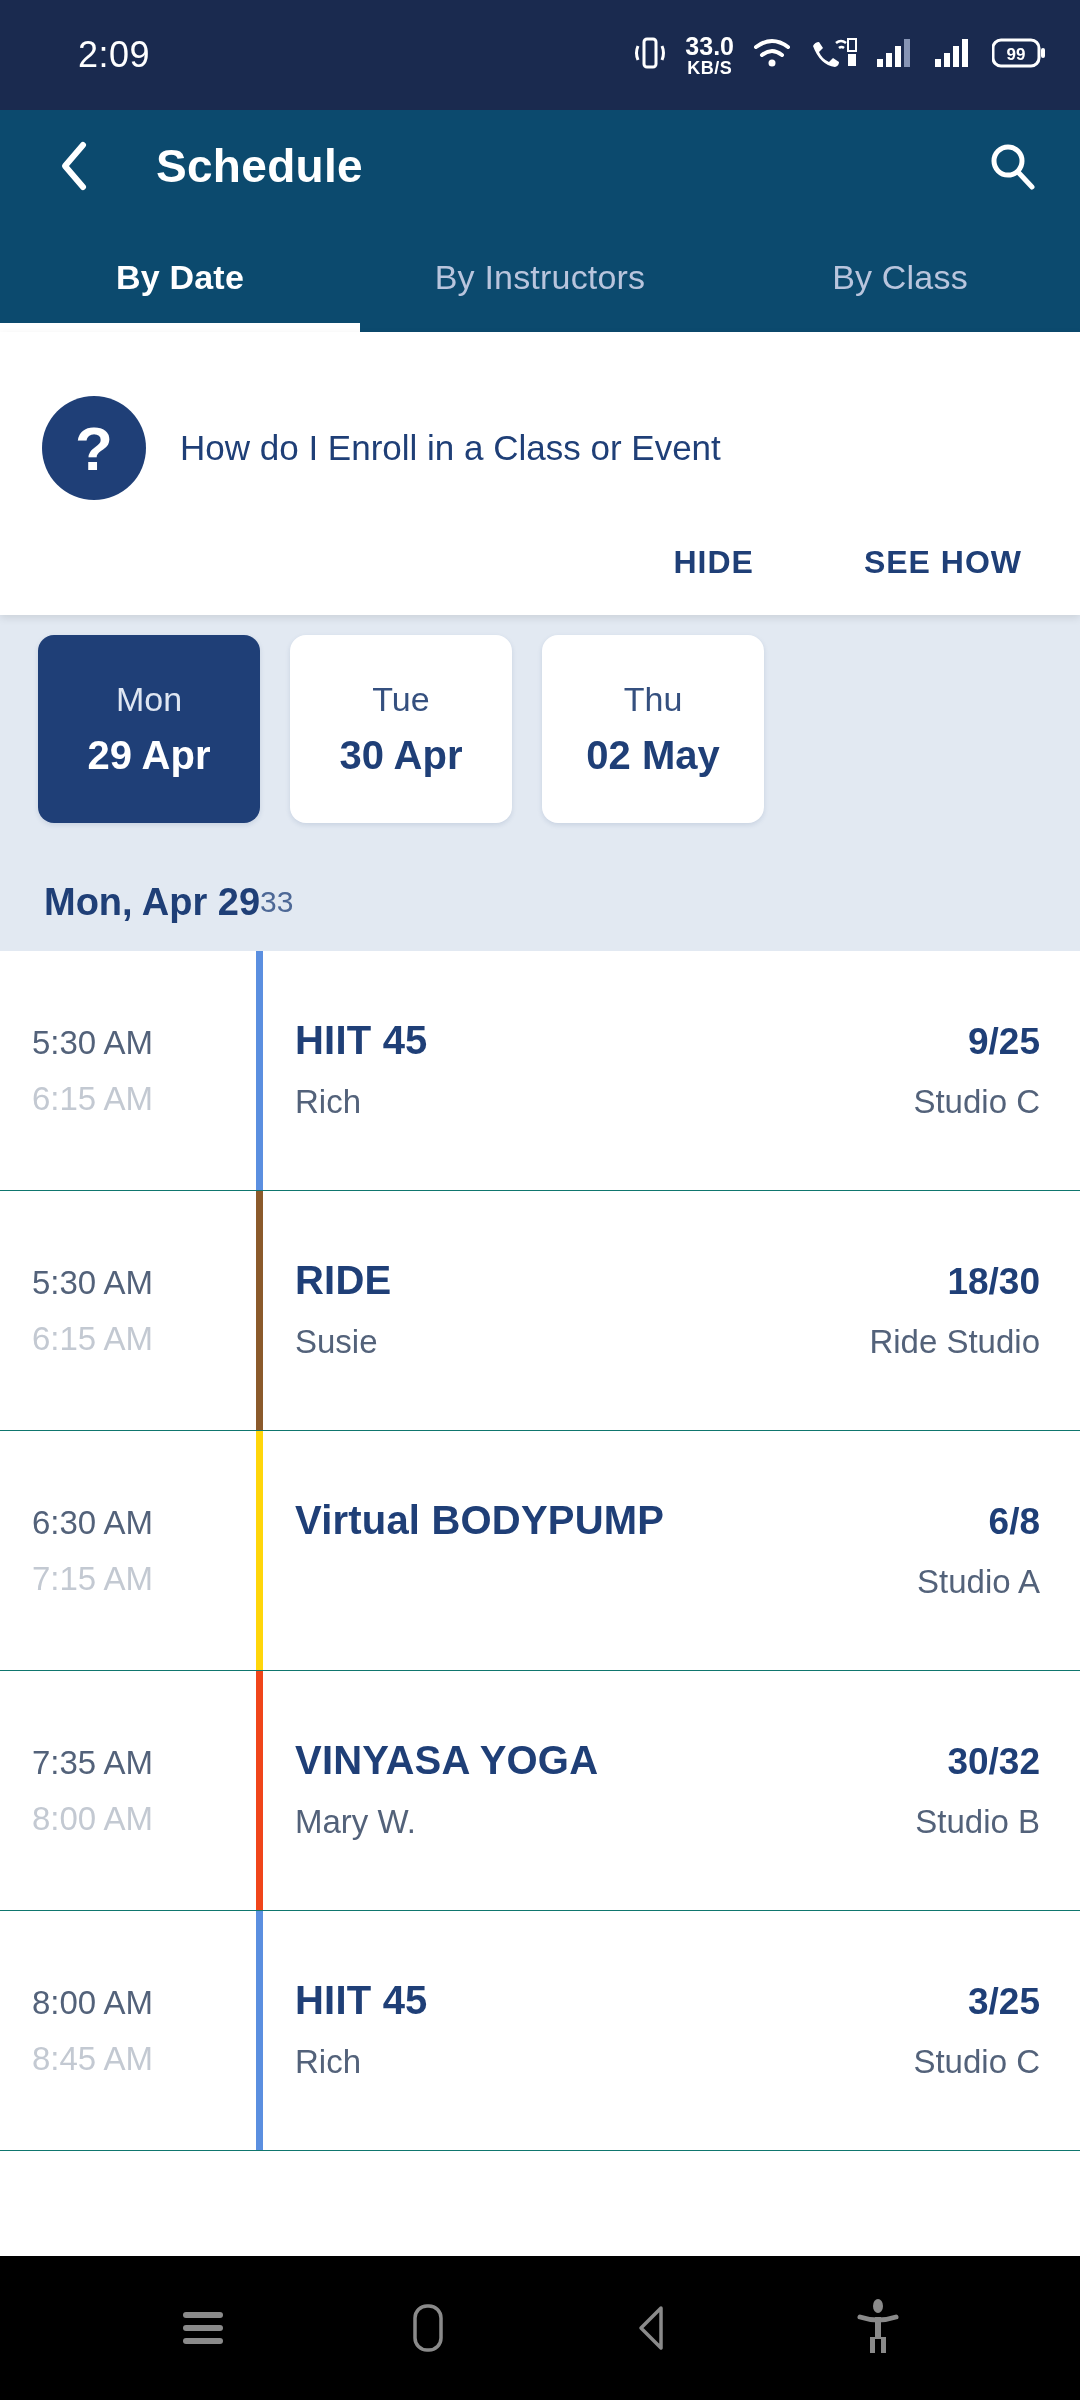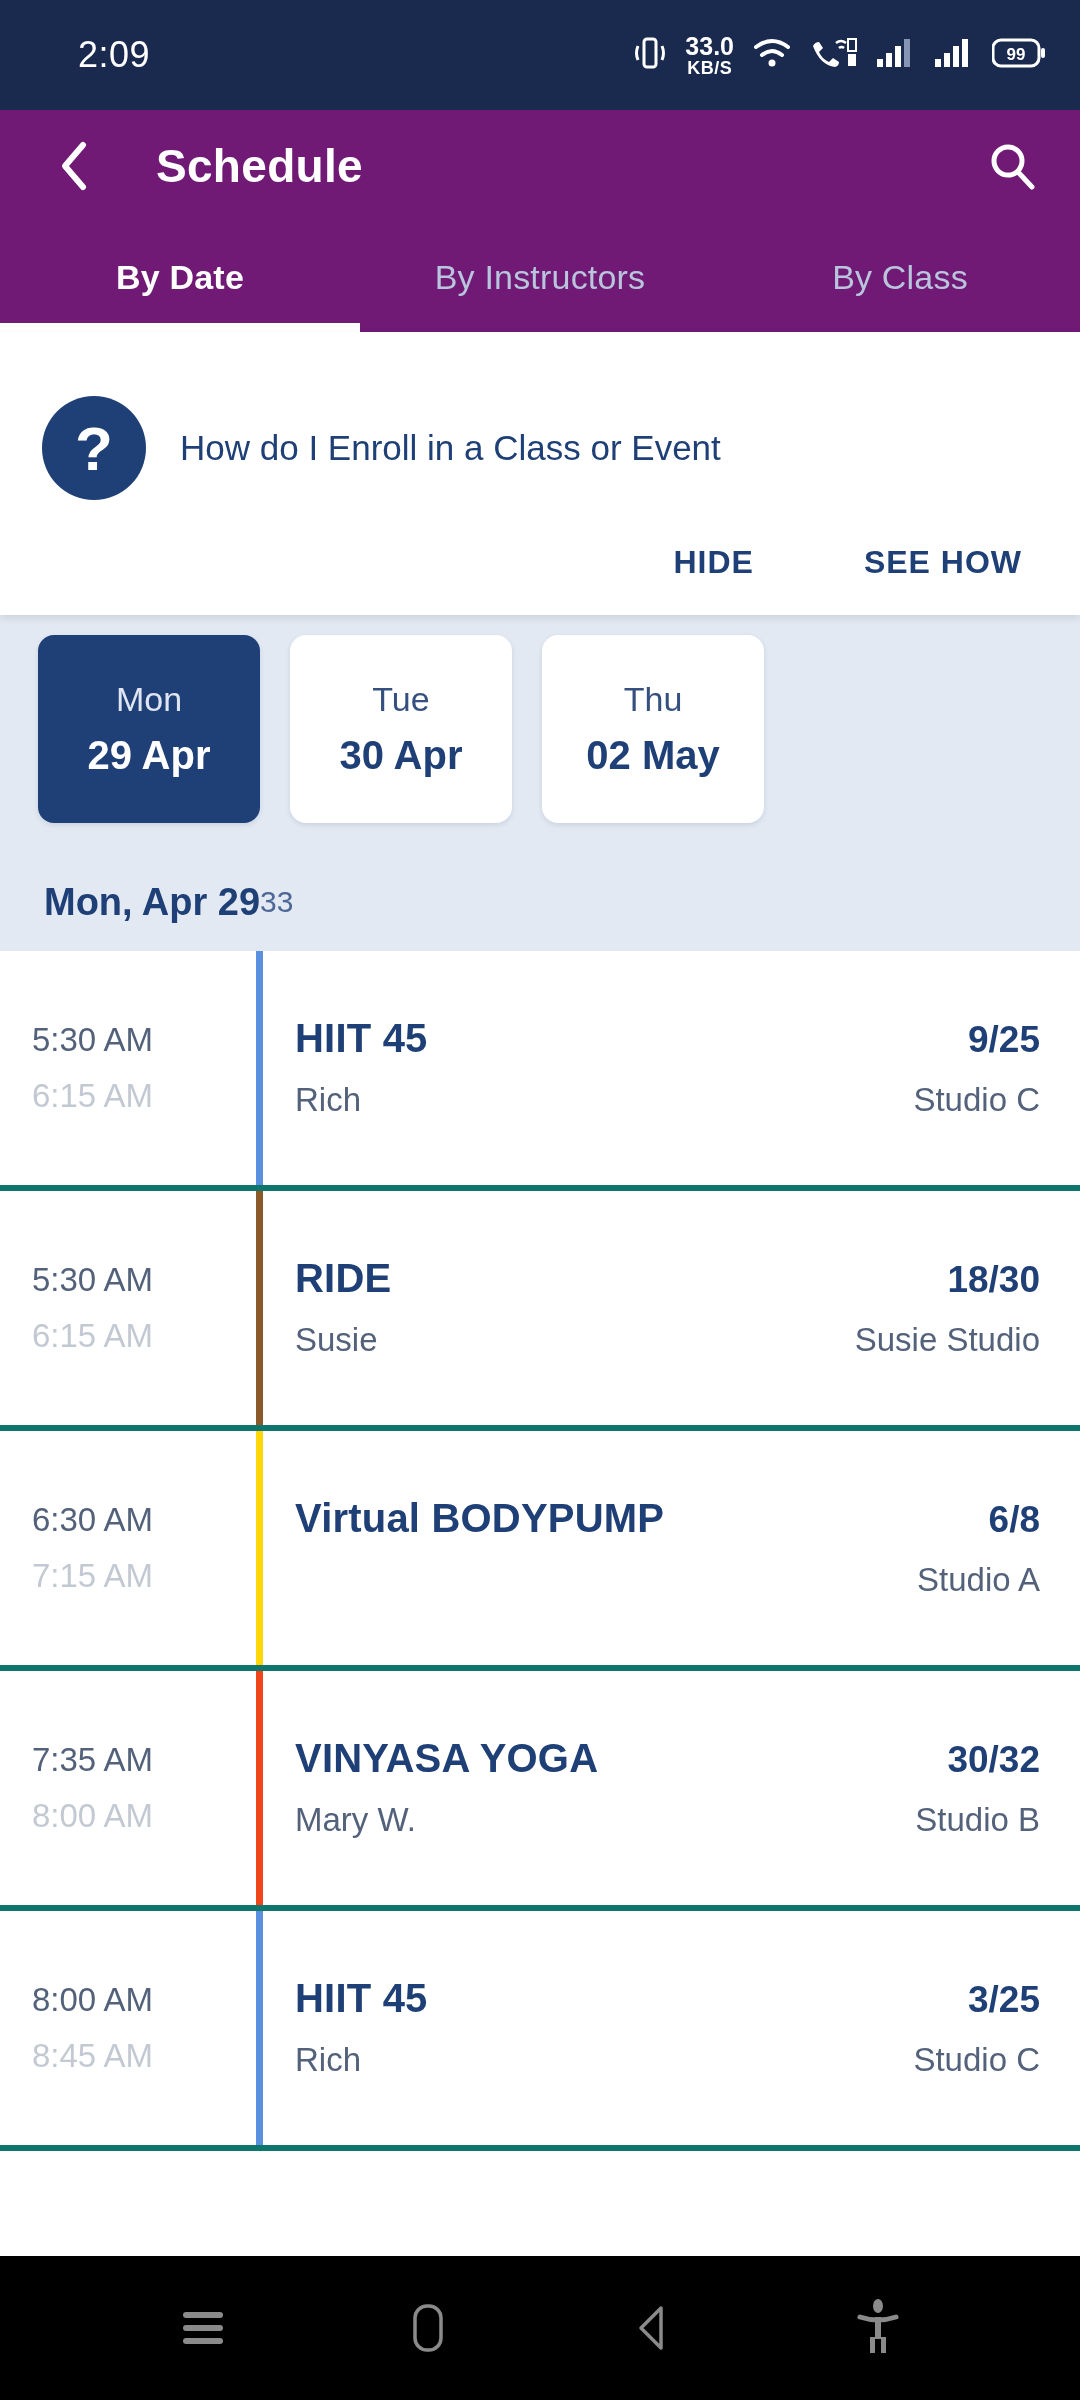--- a/index.html
+++ b/index.html
@@ -19,21 +19,21 @@
   }
   .sb-clock { font-size:36px; letter-spacing:.5px; margin-left:78px; font-weight:400; }
   .sb-icons { display:flex; align-items:center; gap:18px; }
   .sb-net { display:flex; flex-direction:column; align-items:center; line-height:1; }
   .sb-net .n1 { font-size:25px; font-weight:700; }
   .sb-net .n2 { font-size:18px; font-weight:700; letter-spacing:.5px; }
   .ic { display:block; }
 
   
   .appbar {
-    background:#701a75; color:#fff; flex:0 0 auto;
+    background:#0c4a6e; color:#fff; flex:0 0 auto;
     padding:0; position:relative;
   }
   .appbar-top {
     height:112px; display:flex; align-items:center; padding:0 38px 0 48px;
   }
   .back-btn { width:52px; height:52px; display:flex; align-items:center; justify-content:center; }
   .appbar-title { font-size:46px; font-weight:700; margin-left:56px; letter-spacing:.3px; }
   .appbar-spacer { flex:1 1 auto; }
   .search-btn { width:60px; height:60px; display:flex; align-items:center; justify-content:center; }
 
@@ -84,21 +84,21 @@
     display:flex; align-items:center; justify-content:flex-start;
     padding:0 40px 0 44px;
   }
   .dayheader .dh-title { font-size:38px; font-weight:700; color:#1f3f77; }
   .dayheader .dh-count { font-size:30px; color:#4d6persistent; color:#4d6896; font-weight:400; }
 
   
   .classlist { flex:1 1 auto; background:#ffffff; overflow:hidden; }
   .classrow {
     height:240px; display:flex; align-items:stretch;
-    border-bottom:6px solid #0f766e; position:relative;
+    border-bottom:1px solid #0f766e; position:relative;
   }
   .col-time {
     width:256px; flex:0 0 auto; display:flex; flex-direction:column;
     justify-content:center; gap:18px; padding-left:32px;
   }
   .t-start { font-size:33px; color:#53627a; }
   .t-end { font-size:33px; color:#c3c9d2; }
   .accent { width:7px; flex:0 0 auto; }
   .col-main {
     flex:1 1 auto; display:flex; flex-direction:column; justify-content:center;
@@ -260,21 +260,21 @@
         <span class="t-end">6:15 AM</span>
       </div>
       <div class="accent" style="background:#8b5a2b"></div>
       <div class="col-main">
         <div class="main-top">
           <span class="c-name">RIDE</span>
           <span class="c-cap">18/30</span>
         </div>
         <div class="main-bot">
           <span class="c-inst">Susie</span>
-          <span class="c-room">Susie Studio</span>
+          <span class="c-room">Ride Studio</span>
         </div>
       </div>
     </div>
 
     <div class="classrow">
       <div class="col-time">
         <span class="t-start">6:30 AM</span>
         <span class="t-end">7:15 AM</span>
       </div>
       <div class="accent" style="background:#ffd60a"></div>

